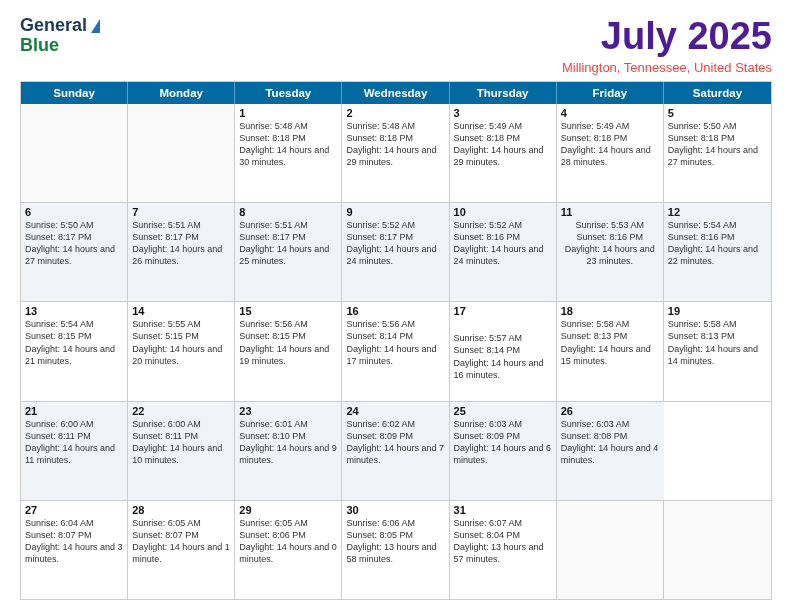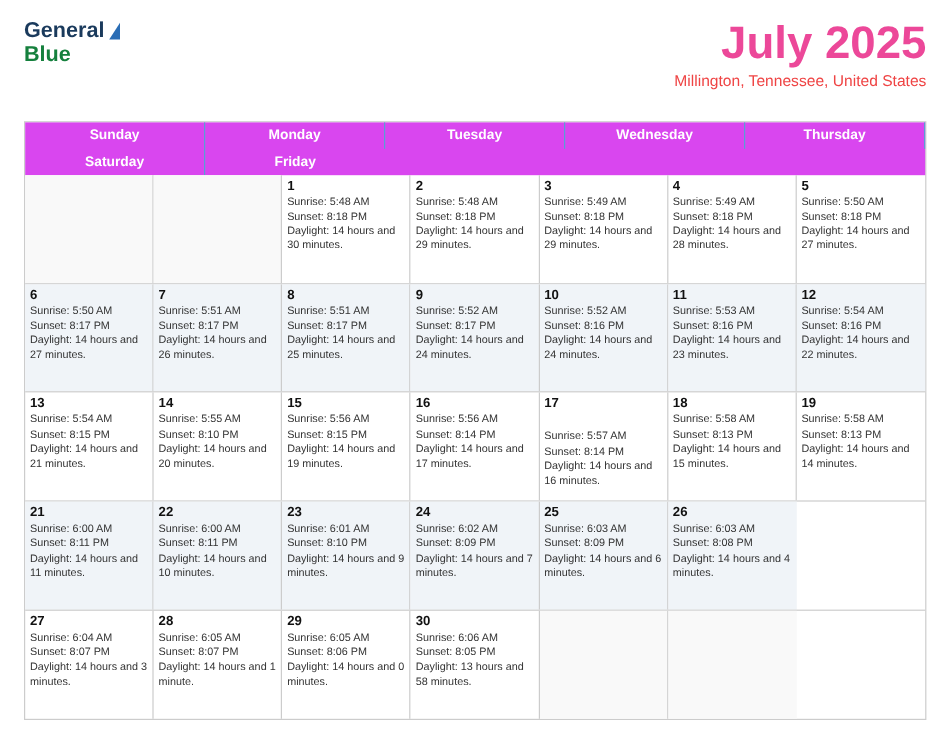--- a/index.html
+++ b/index.html
@@ -14,21 +14,21 @@
       width: 792px;
       height: 612px;
       padding: 16px 20px 12px 20px;
       display: flex;
       flex-direction: column;
     }
     .header {
       display: flex;
       justify-content: space-between;
       align-items: flex-start;
-      margin-bottom: 26px;
+      margin-bottom: 6px;
     }
     .logo {
       display: flex;
       flex-direction: column;
       align-items: flex-start;
     }
     .logo-text {
       font-size: 18px;
       font-weight: bold;
       color: #1a3a5c;
@@ -38,38 +38,38 @@
       display: flex;
       align-items: center;
       gap: 2px;
     }
     .title-area {
       text-align: right;
     }
     .month-year {
       font-size: 38px;
       font-weight: bold;
-      color: #ec4899;
+      color: #4c1d95;
       line-height: 1.1;
     }
     .location {
       font-size: 13px;
       color: #ef4444;
       margin-top: 2px;
     }
     .calendar {
       flex: 1;
       display: flex;
       flex-direction: column;
       border: 1px solid #ccc;
     }
     .cal-header {
       display: grid;
-      grid-template-columns: repeat(5, 1fr);
-      background: #d946ef;
+      grid-template-columns: repeat(7, 1fr);
+      background: #0369a1;
     }
     .cal-header-cell {
       color: #fff;
       font-size: 11.5px;
       font-weight: bold;
       text-align: center;
       padding: 5px 2px;
       border-right: 1px solid #5a9fd4;
     }
     .cal-header-cell:last-child {
@@ -152,22 +152,22 @@
     </div>
   </div>
 
   <div class="calendar">
     <div class="cal-header">
       <div class="cal-header-cell">Sunday</div>
       <div class="cal-header-cell">Monday</div>
       <div class="cal-header-cell">Tuesday</div>
       <div class="cal-header-cell">Wednesday</div>
       <div class="cal-header-cell">Thursday</div>
+      <div class="cal-header-cell">Friday</div>
       <div class="cal-header-cell">Saturday</div>
-      <div class="cal-header-cell">Friday</div>
     </div>
     <div class="cal-body" id="cal-body">
     <div class="cal-row">
           <div class="cal-cell empty"></div>
           <div class="cal-cell empty"></div>
           <div class="cal-cell">
             <div class="day-number">1</div>
             <div class="cell-info" style="white-space: pre-line;">Sunrise: 5:48 AM
 Sunset: 8:18 PM
 Daylight: 14 hours and 30 minutes.</div>
@@ -223,42 +223,42 @@
 Daylight: 14 hours and 24 minutes.</div>
           </div>
           <div class="cal-cell shaded">
             <div class="day-number">10</div>
             <div class="cell-info" style="white-space: pre-line;">Sunrise: 5:52 AM
 Sunset: 8:16 PM
 Daylight: 14 hours and 24 minutes.</div>
           </div>
           <div class="cal-cell shaded">
             <div class="day-number">11</div>
-            <div class="cell-info" style="white-space: pre-line;">Sunrise: 5:53 AM
+            <div class="cell-info" style="white-space: pre-line; text-align: center;">Sunrise: 5:53 AM
 Sunset: 8:16 PM
 Daylight: 14 hours and 23 minutes.</div>
           </div>
           <div class="cal-cell shaded">
             <div class="day-number">12</div>
             <div class="cell-info" style="white-space: pre-line;">Sunrise: 5:54 AM
 Sunset: 8:16 PM
 Daylight: 14 hours and 22 minutes.</div>
           </div>
         </div>
         <div class="cal-row">
           <div class="cal-cell">
             <div class="day-number">13</div>
             <div class="cell-info" style="white-space: pre-line;">Sunrise: 5:54 AM
 Sunset: 8:15 PM
 Daylight: 14 hours and 21 minutes.</div>
           </div>
           <div class="cal-cell">
             <div class="day-number">14</div>
             <div class="cell-info" style="white-space: pre-line;">Sunrise: 5:55 AM
-Sunset: 8:10 PM
+Sunset: 5:15 PM
 Daylight: 14 hours and 20 minutes.</div>
           </div>
           <div class="cal-cell">
             <div class="day-number">15</div>
             <div class="cell-info" style="white-space: pre-line;">Sunrise: 5:56 AM
 Sunset: 8:15 PM
 Daylight: 14 hours and 19 minutes.</div>
           </div>
           <div class="cal-cell">
             <div class="day-number">16</div>
@@ -340,19 +340,25 @@
             <div class="day-number">29</div>
             <div class="cell-info" style="white-space: pre-line;">Sunrise: 6:05 AM
 Sunset: 8:06 PM
 Daylight: 14 hours and 0 minutes.</div>
           </div>
           <div class="cal-cell">
             <div class="day-number">30</div>
             <div class="cell-info" style="white-space: pre-line;">Sunrise: 6:06 AM
 Sunset: 8:05 PM
 Daylight: 13 hours and 58 minutes.</div>
+          </div>
+          <div class="cal-cell">
+            <div class="day-number">31</div>
+            <div class="cell-info" style="white-space: pre-line;">Sunrise: 6:07 AM
+Sunset: 8:04 PM
+Daylight: 13 hours and 57 minutes.</div>
           </div>
           <div class="cal-cell empty"></div>
           <div class="cal-cell empty"></div>
         </div>
       </div>
   </div>
 </div>
 
 </body></html>

